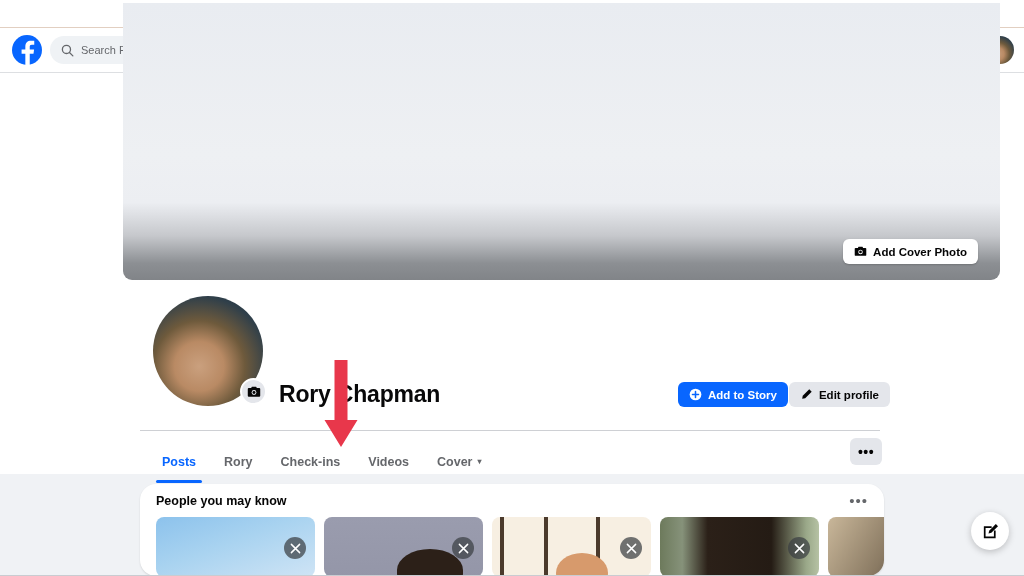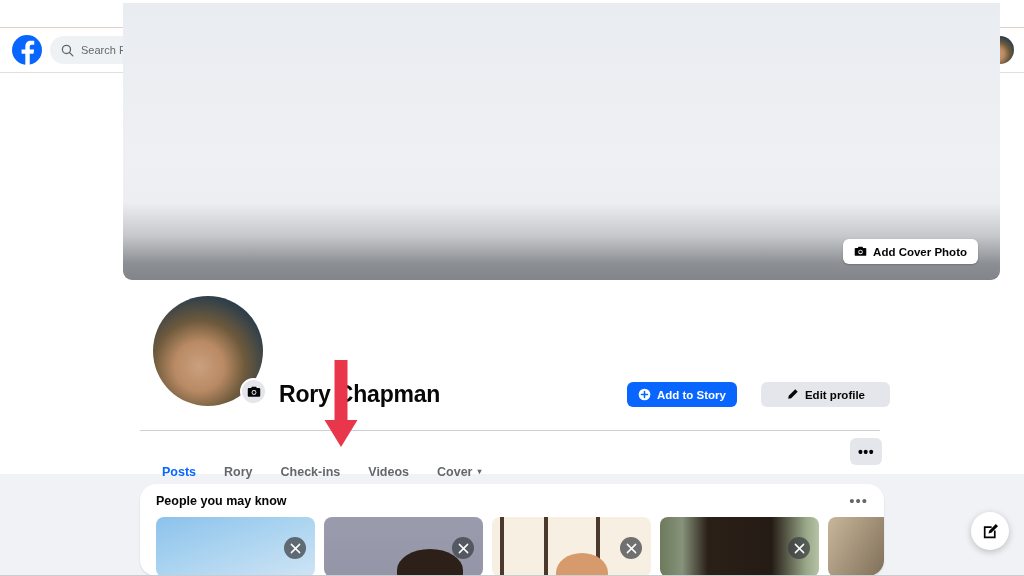--- a/index.html
+++ b/index.html
@@ -86,34 +86,34 @@
     position: absolute; right: 1px; bottom: 6px; width: 27px; height: 27px; border-radius: 50%;
     background: #e4e6eb; border: 2px solid #fff; display: flex; align-items: center; justify-content: center;
     cursor: pointer;
   }
 
   .profile-name {
     position: absolute; left: 279px; top: 381px; font-size: 23px; font-weight: bold;
     color: #080809; letter-spacing: -0.2px;
   }
 
-  .actions { position: absolute; right: 134px; top: 382px; display: flex; gap: 24px; }
+  .actions { position: absolute; right: 134px; top: 382px; display: flex; gap: 1px; }
   .btn-primary {
     height: 25px; padding: 0 11px; border-radius: 6px; background: #0866ff; color: #fff;
     font-size: 11.5px; font-weight: bold; display: flex; align-items: center; gap: 6px; cursor: pointer;
   }
   .btn-secondary {
-    height: 25px; padding: 0 25px; border-radius: 6px; background: #e4e6eb; color: #050505;
+    height: 25px; padding: 0 11px; border-radius: 6px; background: #e4e6eb; color: #050505;
     font-size: 11.5px; font-weight: bold; display: flex; align-items: center; gap: 6px; cursor: pointer;
   }
 
   
   .tabs-divider { position: absolute; left: 140px; top: 430px; width: 740px; height: 1px; background: #ced0d4; }
   .tabs-row {
-    position: absolute; left: 148px; top: 450px; height: 43px;
+    position: absolute; left: 148px; top: 440px; height: 43px;
     display: flex; align-items: stretch;
   }
   .tab {
     display: flex; align-items: center; justify-content: center; padding: 0 14px;
     font-size: 12.5px; font-weight: bold; color: #65676b; cursor: pointer; position: relative;
   }
   .tab.active { color: #0866ff; }
   .tab.active::after {
     content: ""; position: absolute; left: 8px; right: 8px; bottom: 0; height: 3px;
     background: #0866ff; border-radius: 2px;

